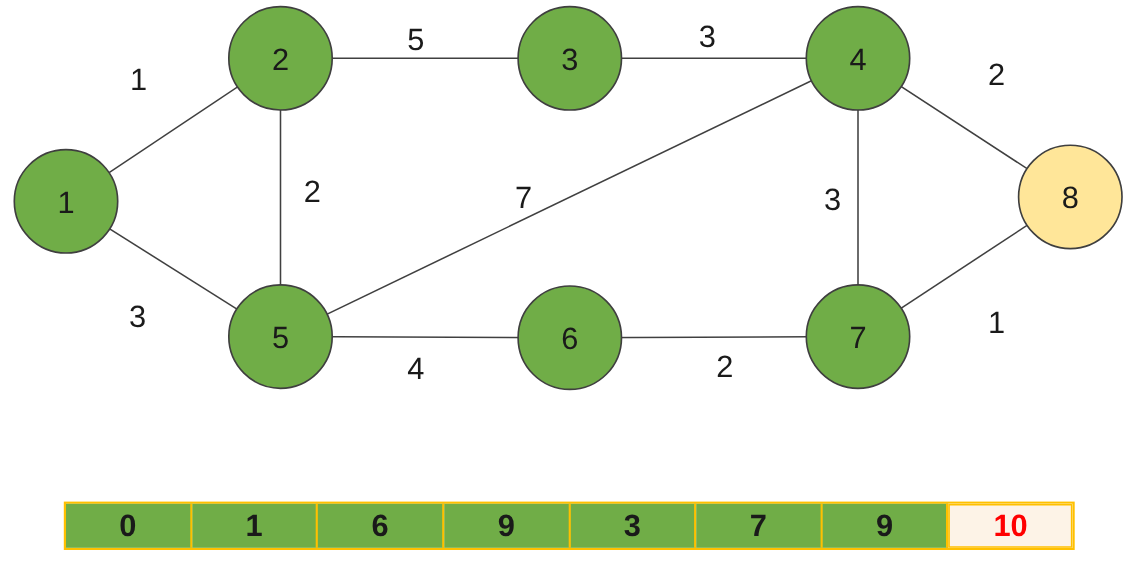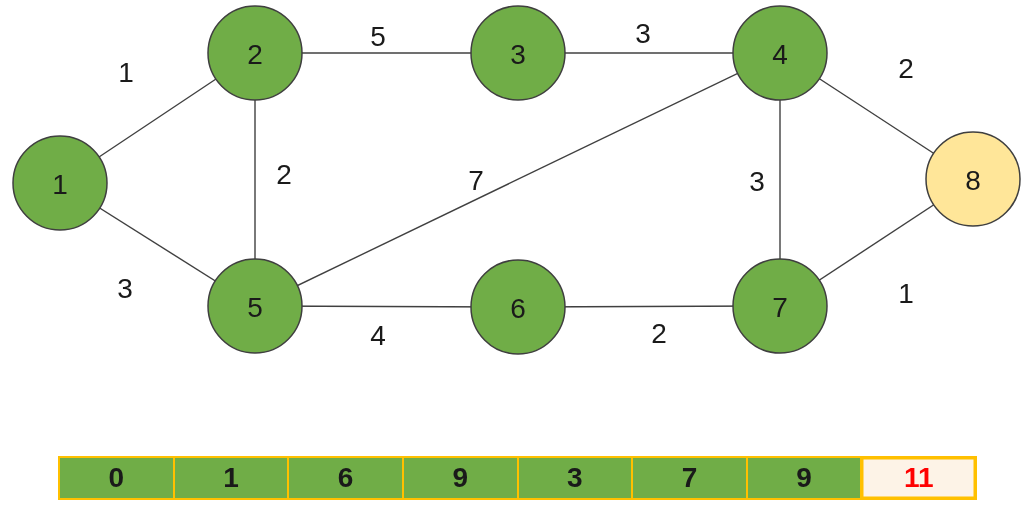--- a/index.html
+++ b/index.html
@@ -102,15 +102,15 @@
       <text x="906" y="293" text-anchor="middle" dominant-baseline="central" font-size="28" fill="#1a1a1a">1</text>
     </svg>
   <div id="dist-table" style="border: 2px solid rgb(255, 192, 0);">
       <div class="cell" style="background: rgb(112, 173, 71); color: rgb(26, 26, 26); border-right: 2px solid rgb(255, 192, 0);">0</div>
       <div class="cell" style="background: rgb(112, 173, 71); color: rgb(26, 26, 26); border-right: 2px solid rgb(255, 192, 0);">1</div>
       <div class="cell" style="background: rgb(112, 173, 71); color: rgb(26, 26, 26); border-right: 2px solid rgb(255, 192, 0);">6</div>
       <div class="cell" style="background: rgb(112, 173, 71); color: rgb(26, 26, 26); border-right: 2px solid rgb(255, 192, 0);">9</div>
       <div class="cell" style="background: rgb(112, 173, 71); color: rgb(26, 26, 26); border-right: 2px solid rgb(255, 192, 0);">3</div>
       <div class="cell" style="background: rgb(112, 173, 71); color: rgb(26, 26, 26); border-right: 2px solid rgb(255, 192, 0);">7</div>
       <div class="cell" style="background: rgb(112, 173, 71); color: rgb(26, 26, 26); border-right: 2px solid rgb(255, 192, 0);">9</div>
-      <div class="cell" style="background: rgb(253, 243, 231); color: rgb(255, 0, 0); box-shadow: rgb(255, 192, 0) 0px 0px 0px 1.5px inset;">11</div>
+      <div class="cell" style="background: rgb(253, 243, 231); color: rgb(255, 0, 0); box-shadow: rgb(255, 192, 0) 0px 0px 0px 1.5px inset;">10</div>
     </div>
 </div>
 
 </body></html>

